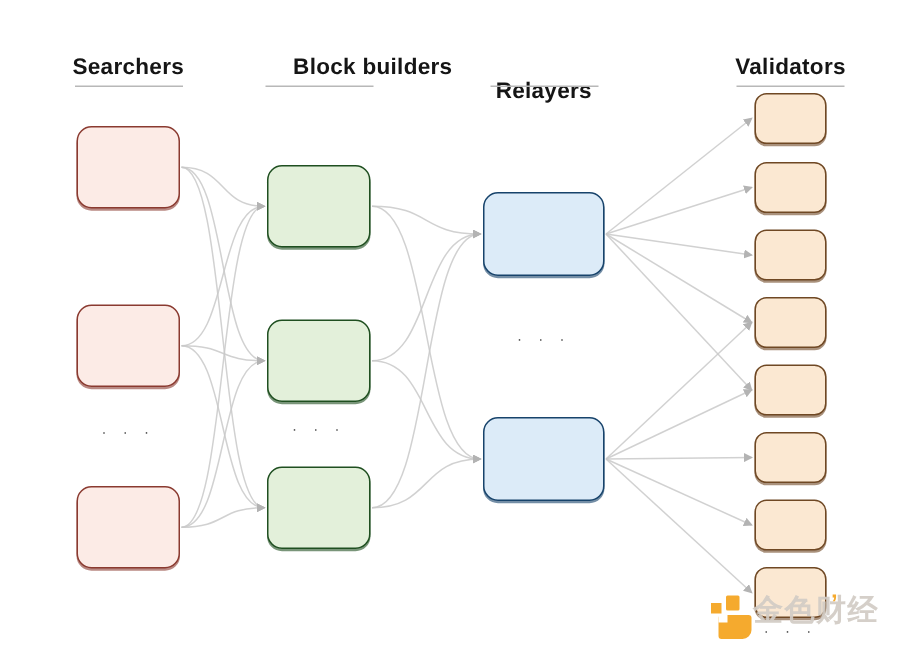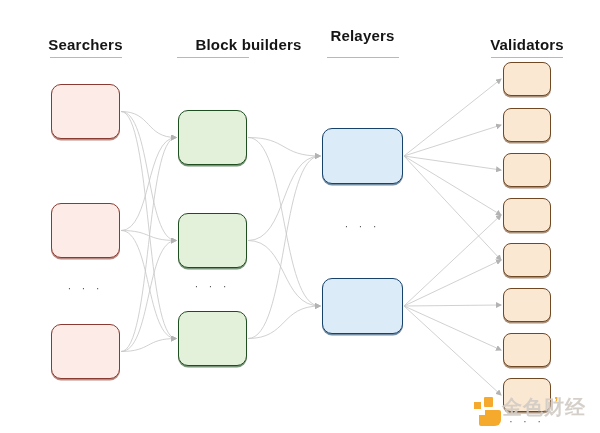--- a/index.html
+++ b/index.html
@@ -85,21 +85,21 @@
       <div class="node" style="left: 51px; top: 84px; width: 69px; height: 55px; border-radius: 10px; background: rgb(252, 235, 230); border-color: rgb(138, 58, 48); box-shadow: rgba(138, 58, 48, 0.6) 0px 1.5px 0px;"></div>
       <div class="node" style="left: 51px; top: 203px; width: 69px; height: 55px; border-radius: 10px; background: rgb(252, 235, 230); border-color: rgb(138, 58, 48); box-shadow: rgba(138, 58, 48, 0.6) 0px 1.5px 0px;"></div>
       <div class="node" style="left: 51px; top: 324px; width: 69px; height: 55px; border-radius: 10px; background: rgb(252, 235, 230); border-color: rgb(138, 58, 48); box-shadow: rgba(138, 58, 48, 0.6) 0px 1.5px 0px;"></div>
       <div class="ellipsis" style="left: 85.5px; top: 283px;">· · ·</div>
       <div class="col-title" style="left: 212.5px; top: 36px; margin-left: 36px;">Block builders</div>
       <div class="col-underline" style="left: 212.5px; top: 57px; background: rgb(184, 184, 184);"></div>
       <div class="node" style="left: 178px; top: 110px; width: 69px; height: 55px; border-radius: 10px; background: rgb(227, 240, 218); border-color: rgb(31, 79, 32); box-shadow: rgba(31, 79, 32, 0.6) 0px 1.5px 0px;"></div>
       <div class="node" style="left: 178px; top: 213px; width: 69px; height: 55px; border-radius: 10px; background: rgb(227, 240, 218); border-color: rgb(31, 79, 32); box-shadow: rgba(31, 79, 32, 0.6) 0px 1.5px 0px;"></div>
       <div class="node" style="left: 178px; top: 311px; width: 69px; height: 55px; border-radius: 10px; background: rgb(227, 240, 218); border-color: rgb(31, 79, 32); box-shadow: rgba(31, 79, 32, 0.6) 0px 1.5px 0px;"></div>
       <div class="ellipsis" style="left: 212.5px; top: 281px;">· · ·</div>
-      <div class="col-title" style="left: 362.5px; top: 27px;">Relayers</div>
+      <div class="col-title" style="left: 362.5px; top: 52px;">Relayers</div>
       <div class="col-underline" style="left: 362.5px; top: 57px; background: rgb(184, 184, 184);"></div>
       <div class="node" style="left: 322px; top: 128px; width: 81px; height: 56px; border-radius: 10px; background: rgb(220, 235, 248); border-color: rgb(23, 67, 107); box-shadow: rgba(23, 67, 107, 0.6) 0px 1.5px 0px;"></div>
       <div class="node" style="left: 322px; top: 278px; width: 81px; height: 56px; border-radius: 10px; background: rgb(220, 235, 248); border-color: rgb(23, 67, 107); box-shadow: rgba(23, 67, 107, 0.6) 0px 1.5px 0px;"></div>
       <div class="ellipsis" style="left: 362.5px; top: 221px;">· · ·</div>
       <div class="col-title" style="left: 527px; top: 36px;">Validators</div>
       <div class="col-underline" style="left: 527px; top: 57px; background: rgb(184, 184, 184);"></div>
       <div class="node" style="left: 503px; top: 62px; width: 48px; height: 34px; border-radius: 8px; background: rgb(251, 232, 210); border-color: rgb(111, 72, 36); box-shadow: rgba(111, 72, 36, 0.6) 0px 1.5px 0px;"></div>
       <div class="node" style="left: 503px; top: 108px; width: 48px; height: 34px; border-radius: 8px; background: rgb(251, 232, 210); border-color: rgb(111, 72, 36); box-shadow: rgba(111, 72, 36, 0.6) 0px 1.5px 0px;"></div>
       <div class="node" style="left: 503px; top: 153px; width: 48px; height: 34px; border-radius: 8px; background: rgb(251, 232, 210); border-color: rgb(111, 72, 36); box-shadow: rgba(111, 72, 36, 0.6) 0px 1.5px 0px;"></div>
       <div class="node" style="left: 503px; top: 198px; width: 48px; height: 34px; border-radius: 8px; background: rgb(251, 232, 210); border-color: rgb(111, 72, 36); box-shadow: rgba(111, 72, 36, 0.6) 0px 1.5px 0px;"></div>

